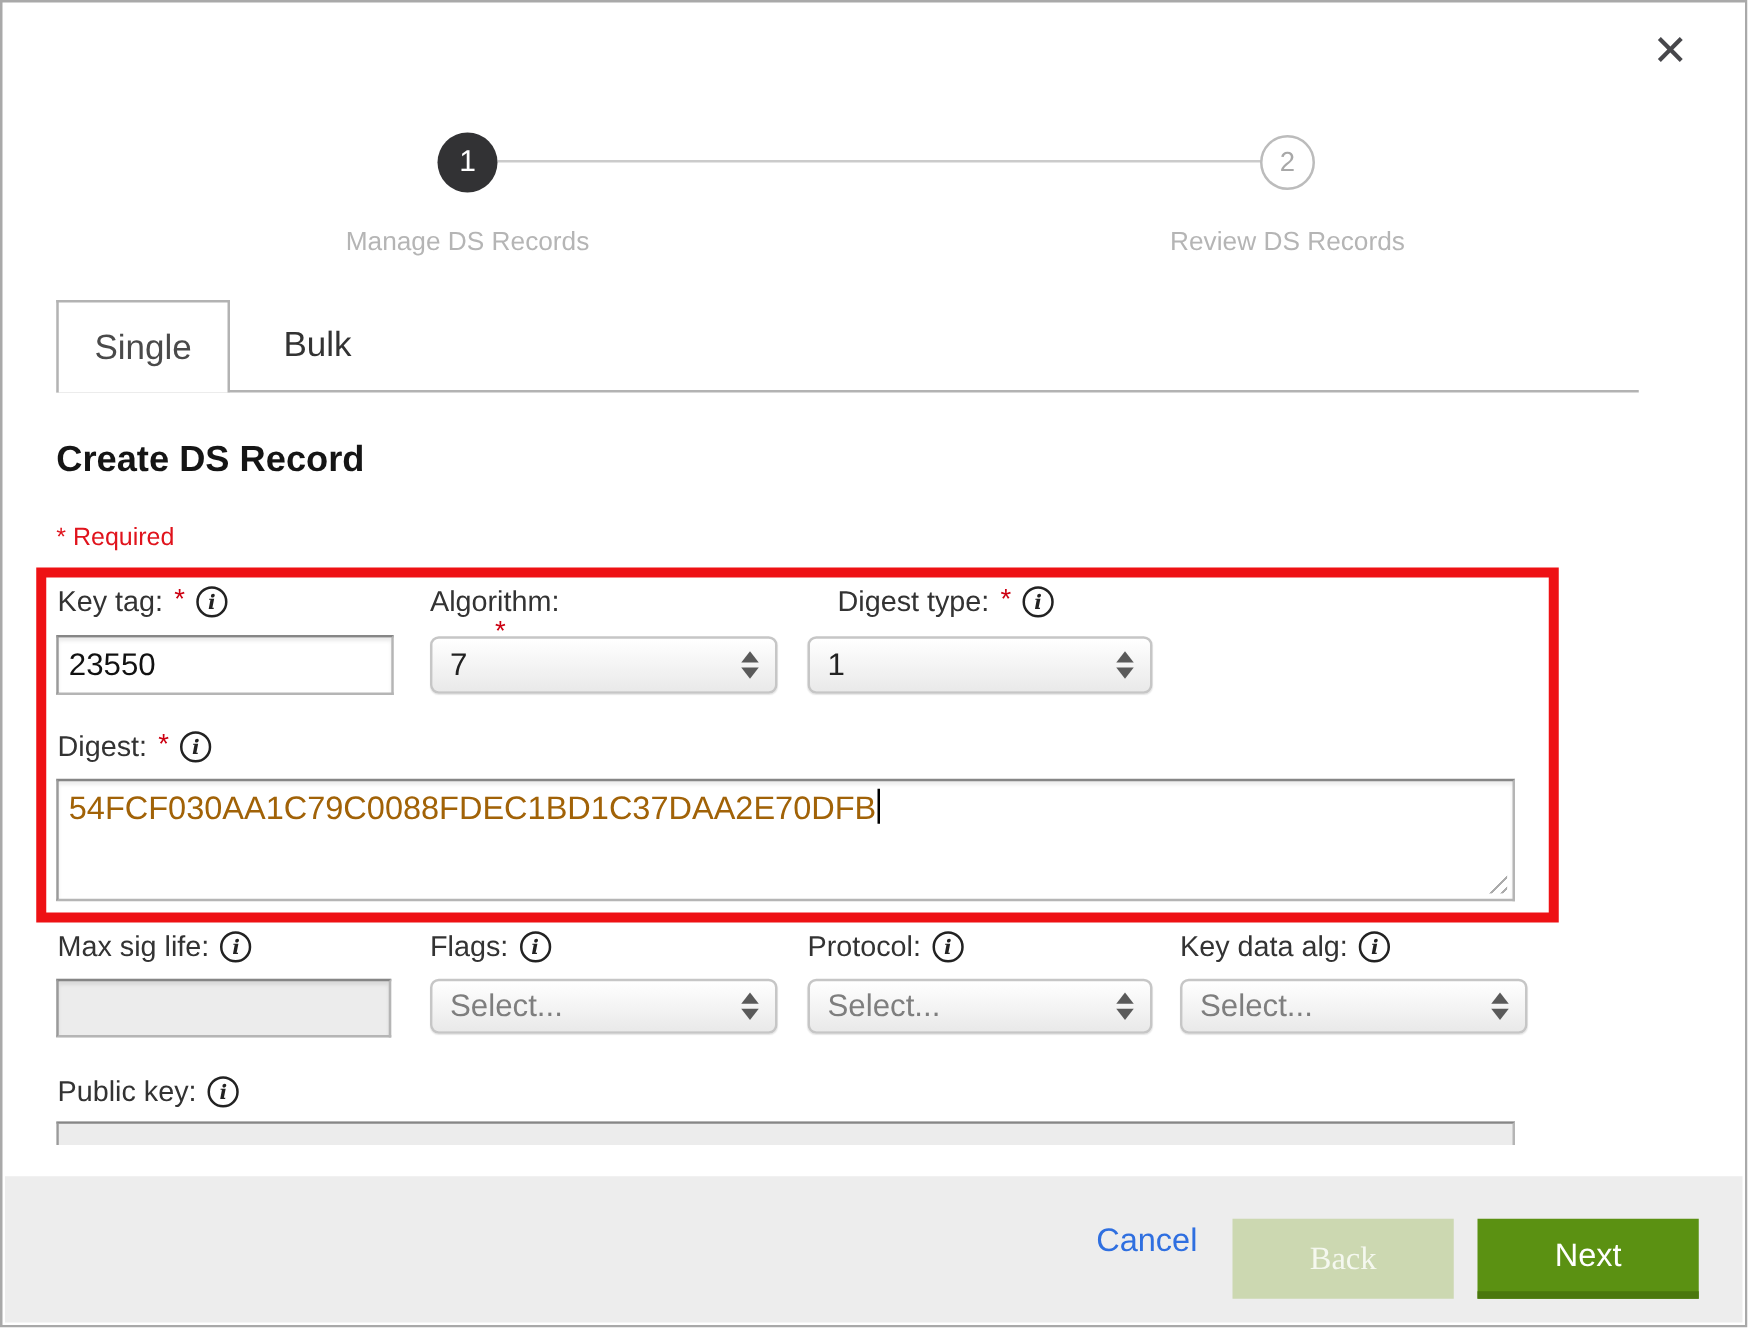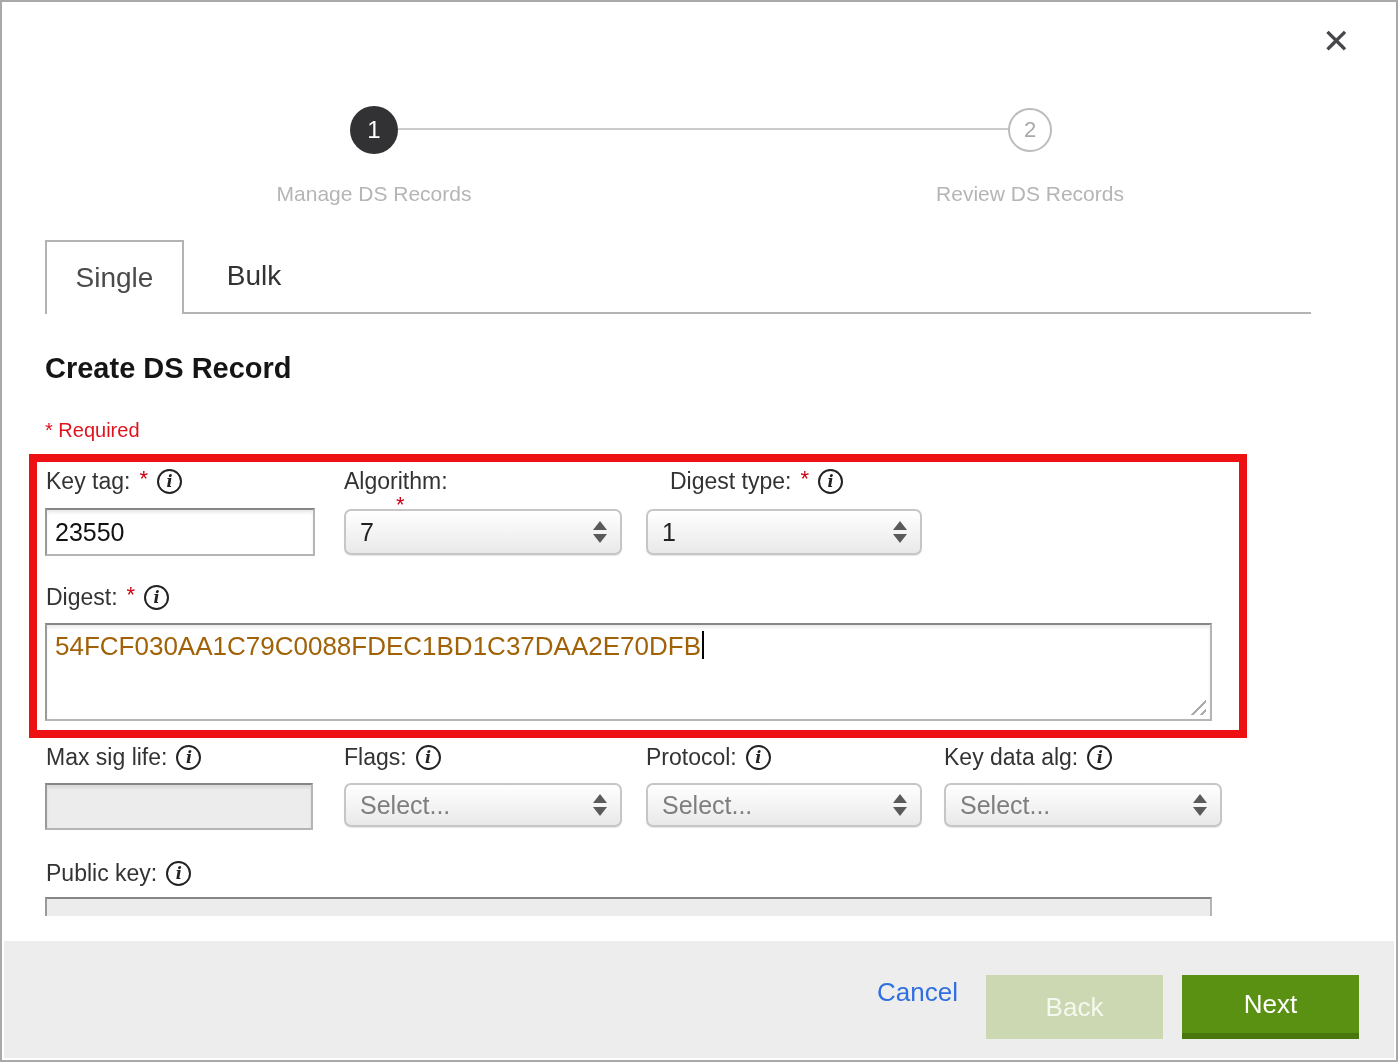--- a/index.html
+++ b/index.html
@@ -65,21 +65,21 @@
     clip-path:polygon(100% 0,100% 100%,0 100%);cursor:nwse-resize;}
 
   
   #pk-clip{left:43px;top:895px;width:1167px;height:19px;overflow:hidden;}
   #pk-area{width:1167px;height:90px;box-sizing:border-box;border:2px solid;border-color:#868686 #b5b5b5 #b5b5b5 #9a9a9a;background:#ececec;}
 
   
   #footer{left:2px;right:2px;top:939px;bottom:2px;background:#ededed;z-index:6;}
   #cancel{position:absolute;left:873px;top:36px;font-size:26px;color:#2f6fe0;cursor:pointer;}
   .btn{position:absolute;top:34px;height:64px;border:none;font-family:"Liberation Sans","DejaVu Sans",sans-serif;font-size:26px;cursor:pointer;}
-  #back{left:982px;width:177px;background:#ccd8b1;color:#f5f8ef;}
+  #back{left:982px;width:177px;background:#ccd8b1;color:#f5f8ef;font-family:Liberation Serif, serif;}
   #next{left:1178px;width:177px;background:#5b9112;color:#ffffff;border-bottom:6px solid #4a770d;box-sizing:border-box;}
 </style>
 </head>
 <body>
 
 <div id="modal">
 
   <span id="close" class="abs">✕</span>
 
   <div class="abs connector"></div>

